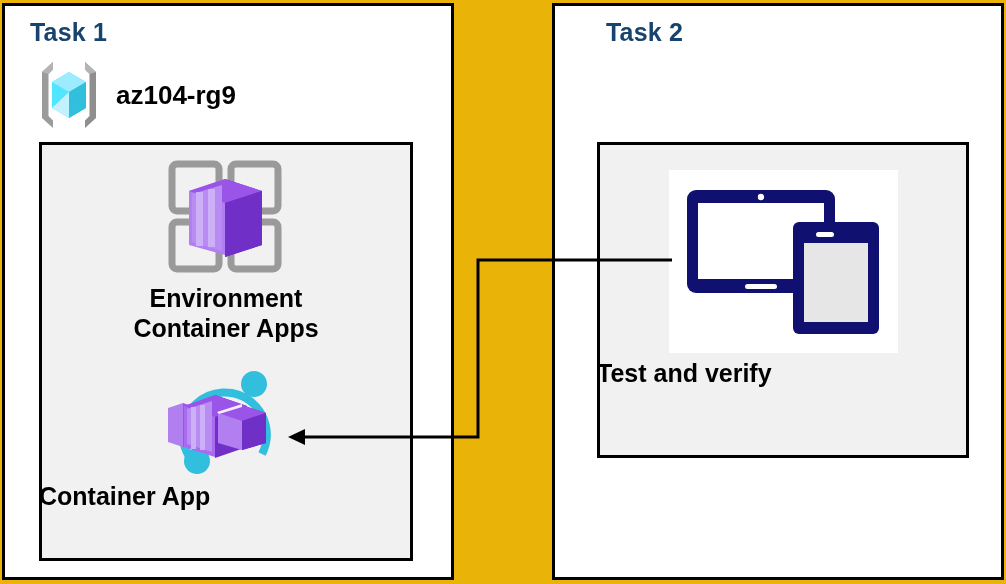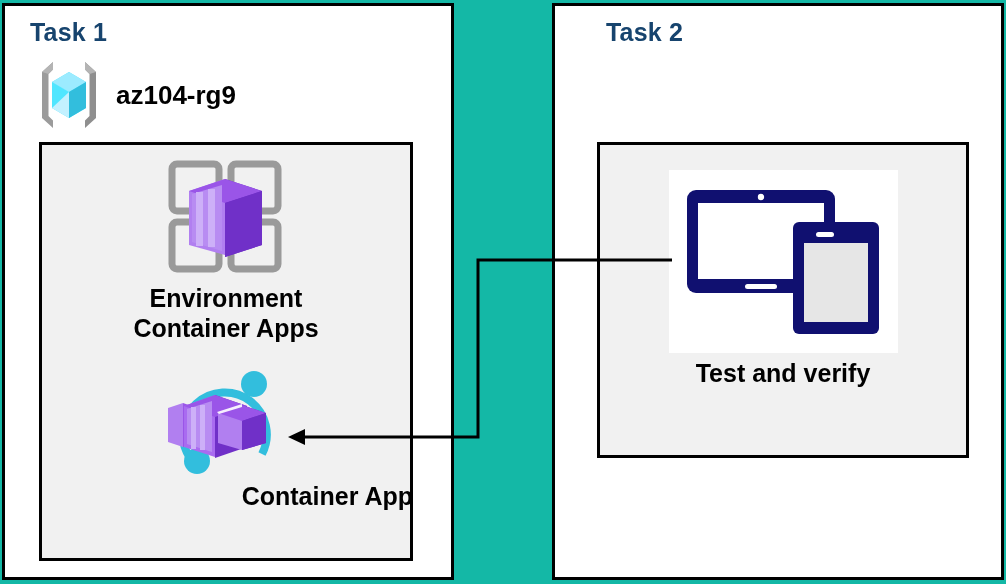--- a/index.html
+++ b/index.html
@@ -13,21 +13,21 @@
     position: relative;
     font-family: "Liberation Sans", sans-serif;
     overflow: hidden;
   }
 
   .canvas {
     position: absolute;
     left: 0; top: 0;
     width: 1006px;
     height: 584px;
-    background: #14b8a6;
+    background: #eab308;
   }
 
   
   .task-panel {
     position: absolute;
     background: #ffffff;
     border: 3px solid #000000;
     box-sizing: border-box;
   }
   #task1-panel { left: 2px;   top: 3px; width: 452px; height: 577px; }
@@ -87,31 +87,31 @@
     color: #000000;
     line-height: 1.18;
   }
 
   
   #ca-node {
     position: absolute;
     left: 39px;
     top: 362px;
     width: 374px;
-    text-align: right;
+    text-align: left;
   }
   #ca-icon { width: 152px; height: 118px; display: block; margin: 0 auto 2px auto; }
 
   
   #tv-node {
     position: absolute;
     left: 597px;
     top: 162px;
     width: 372px;
-    text-align: center;
+    text-align: left;
   }
   .tv-icon-plate {
     width: 229px;
     height: 183px;
     margin: 8px auto 6px auto;
     background: #ffffff;
     display: flex;
     align-items: center;
     justify-content: center;
   }

